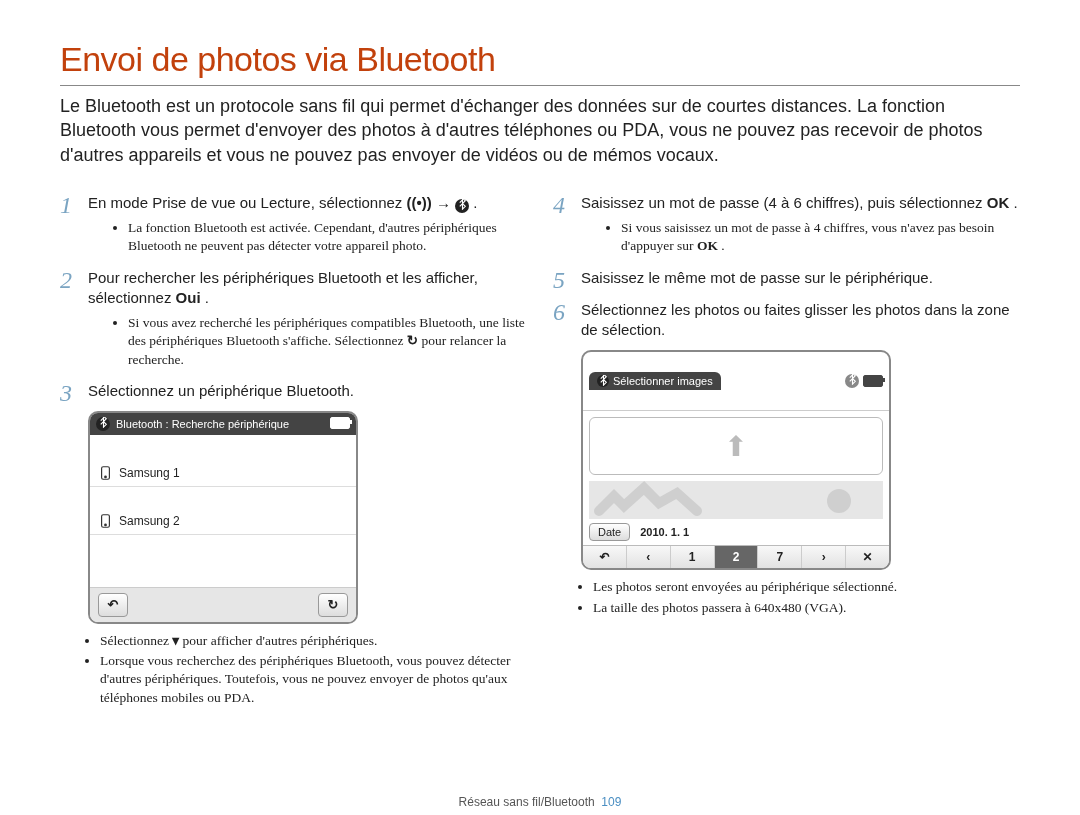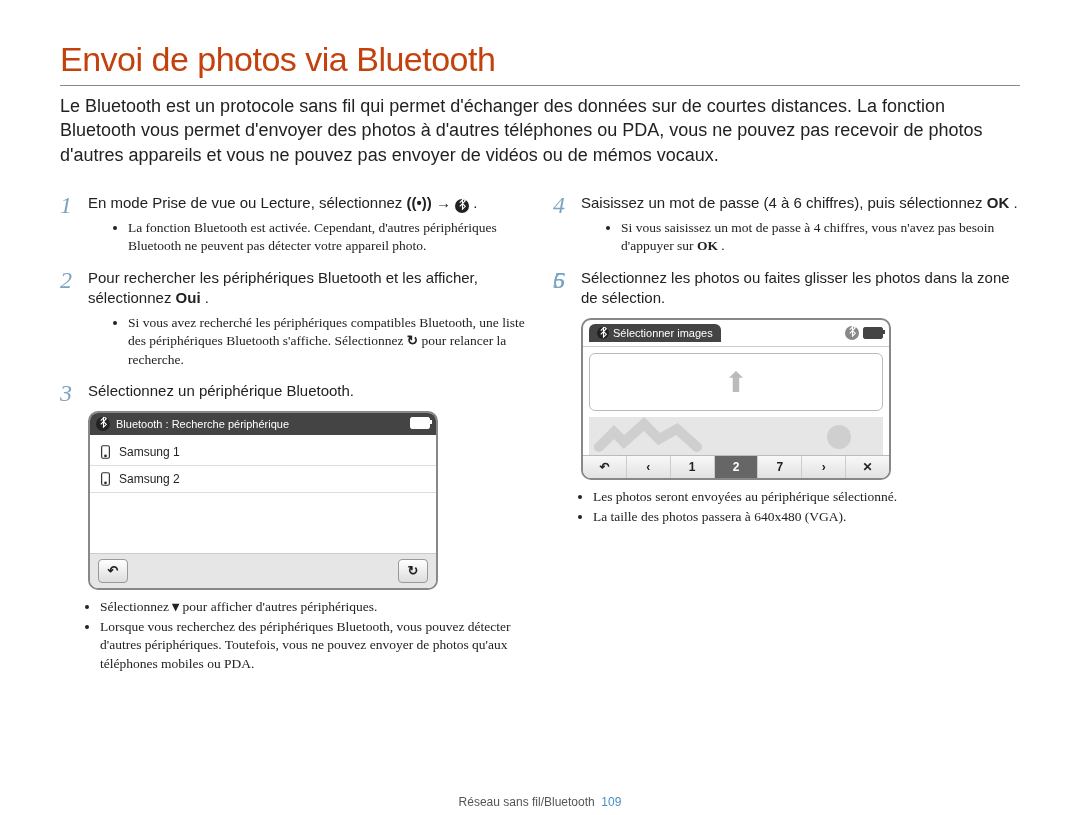--- a/index.html
+++ b/index.html
@@ -75,21 +75,21 @@
     border-radius: 50%;
     background: #222;
     color: #fff;
     font-size: 9px;
     line-height: 14px;
     text-align: center;
     display: inline-block;
     vertical-align: -2px;
   }
   .screenshot {
-    width: 350px;
+    width: 270px;
     border: 2px solid #888;
     border-radius: 10px;
     background: #fff;
     margin: 10px 0 8px 28px;
     box-sizing: border-box;
     overflow: hidden;
   }
   .ss-header {
     background: #444;
     color: #fff;
@@ -104,20 +104,21 @@
     min-height: 110px;
     padding: 4px 0;
   }
   .ss-row {
     border-bottom: 1px solid #ddd;
     padding: 6px 10px;
     font-size: 12px;
     display: flex;
     align-items: center;
     gap: 8px;
+    margin-top: 21px;
   }
   .ss-footer {
     background: #e6e6e6;
     border-top: 1px solid #ccc;
     padding: 4px 8px;
     display: flex;
     justify-content: space-between;
     align-items: center;
     height: 26px;
   }
@@ -140,21 +141,21 @@
     border: 2px solid #888;
     border-radius: 10px;
     background: #fff;
     margin: 10px 0 8px 28px;
     box-sizing: border-box;
     overflow: hidden;
   }
   .ss2-top {
     display: flex;
     align-items: center;
-    padding: 4px 6px;
+    padding: 20px 6px;
     border-bottom: 1px solid #ccc;
   }
   .ss2-tab {
     background: #444;
     color: #fff;
     font-size: 11px;
     padding: 3px 8px;
     border-radius: 6px 6px 0 0;
     display: flex;
     align-items: center;
@@ -352,20 +353,21 @@
           <li>
             <span>Si vous saisissez un mot de passe à 4 chiffres, vous n'avez pas besoin d'appuyer sur </span>
             <b>OK</b>
             <span>.</span>
           </li>
         </ul>
       </div>
 
       <div class="step">
         <span class="stepnum">5</span>
+        <span class="text">Saisissez le même mot de passe sur le périphérique.</span>
       </div>
 
       <div class="step">
         <span class="stepnum">6</span>
         <span class="text">Sélectionnez les photos ou faites glisser les photos dans la zone de sélection.</span>
       </div>
 
       <div class="ss2">
         <div class="ss2-top">
           <div class="ss2-tab">
@@ -388,20 +390,24 @@
         <div class="ss2-drop">
           <span class="ss2-arrow">⬆</span>
         </div>
         <div class="ss2-thumbs">
           <svg width="100%" height="38">
             <rect width="100%" height="100%" fill="#e6e6e6"></rect>
             <path d="M10 30 l15 -15 l10 10 l20 -18 l15 15 l18 -10 l20 18" stroke="#cfcfcf" stroke-width="10" fill="none" stroke-linecap="round"></path>
             <circle cx="250" cy="20" r="12" fill="#cfcfcf"></circle>
           </svg>
         </div>
+        <div class="ss2-daterow">
+          <div class="date-btn">Date</div>
+          <span style="font-weight:bold;">2010. 1. 1</span>
+        </div>
         <div class="ss2-nav">
           <div class="cell">↶</div>
           <div class="cell">‹</div>
           <div class="cell">1</div>
           <div class="cell sel">2</div>
           <div class="cell">7</div>
           <div class="cell">›</div>
           <div class="cell">✕</div>
         </div>
       </div>

